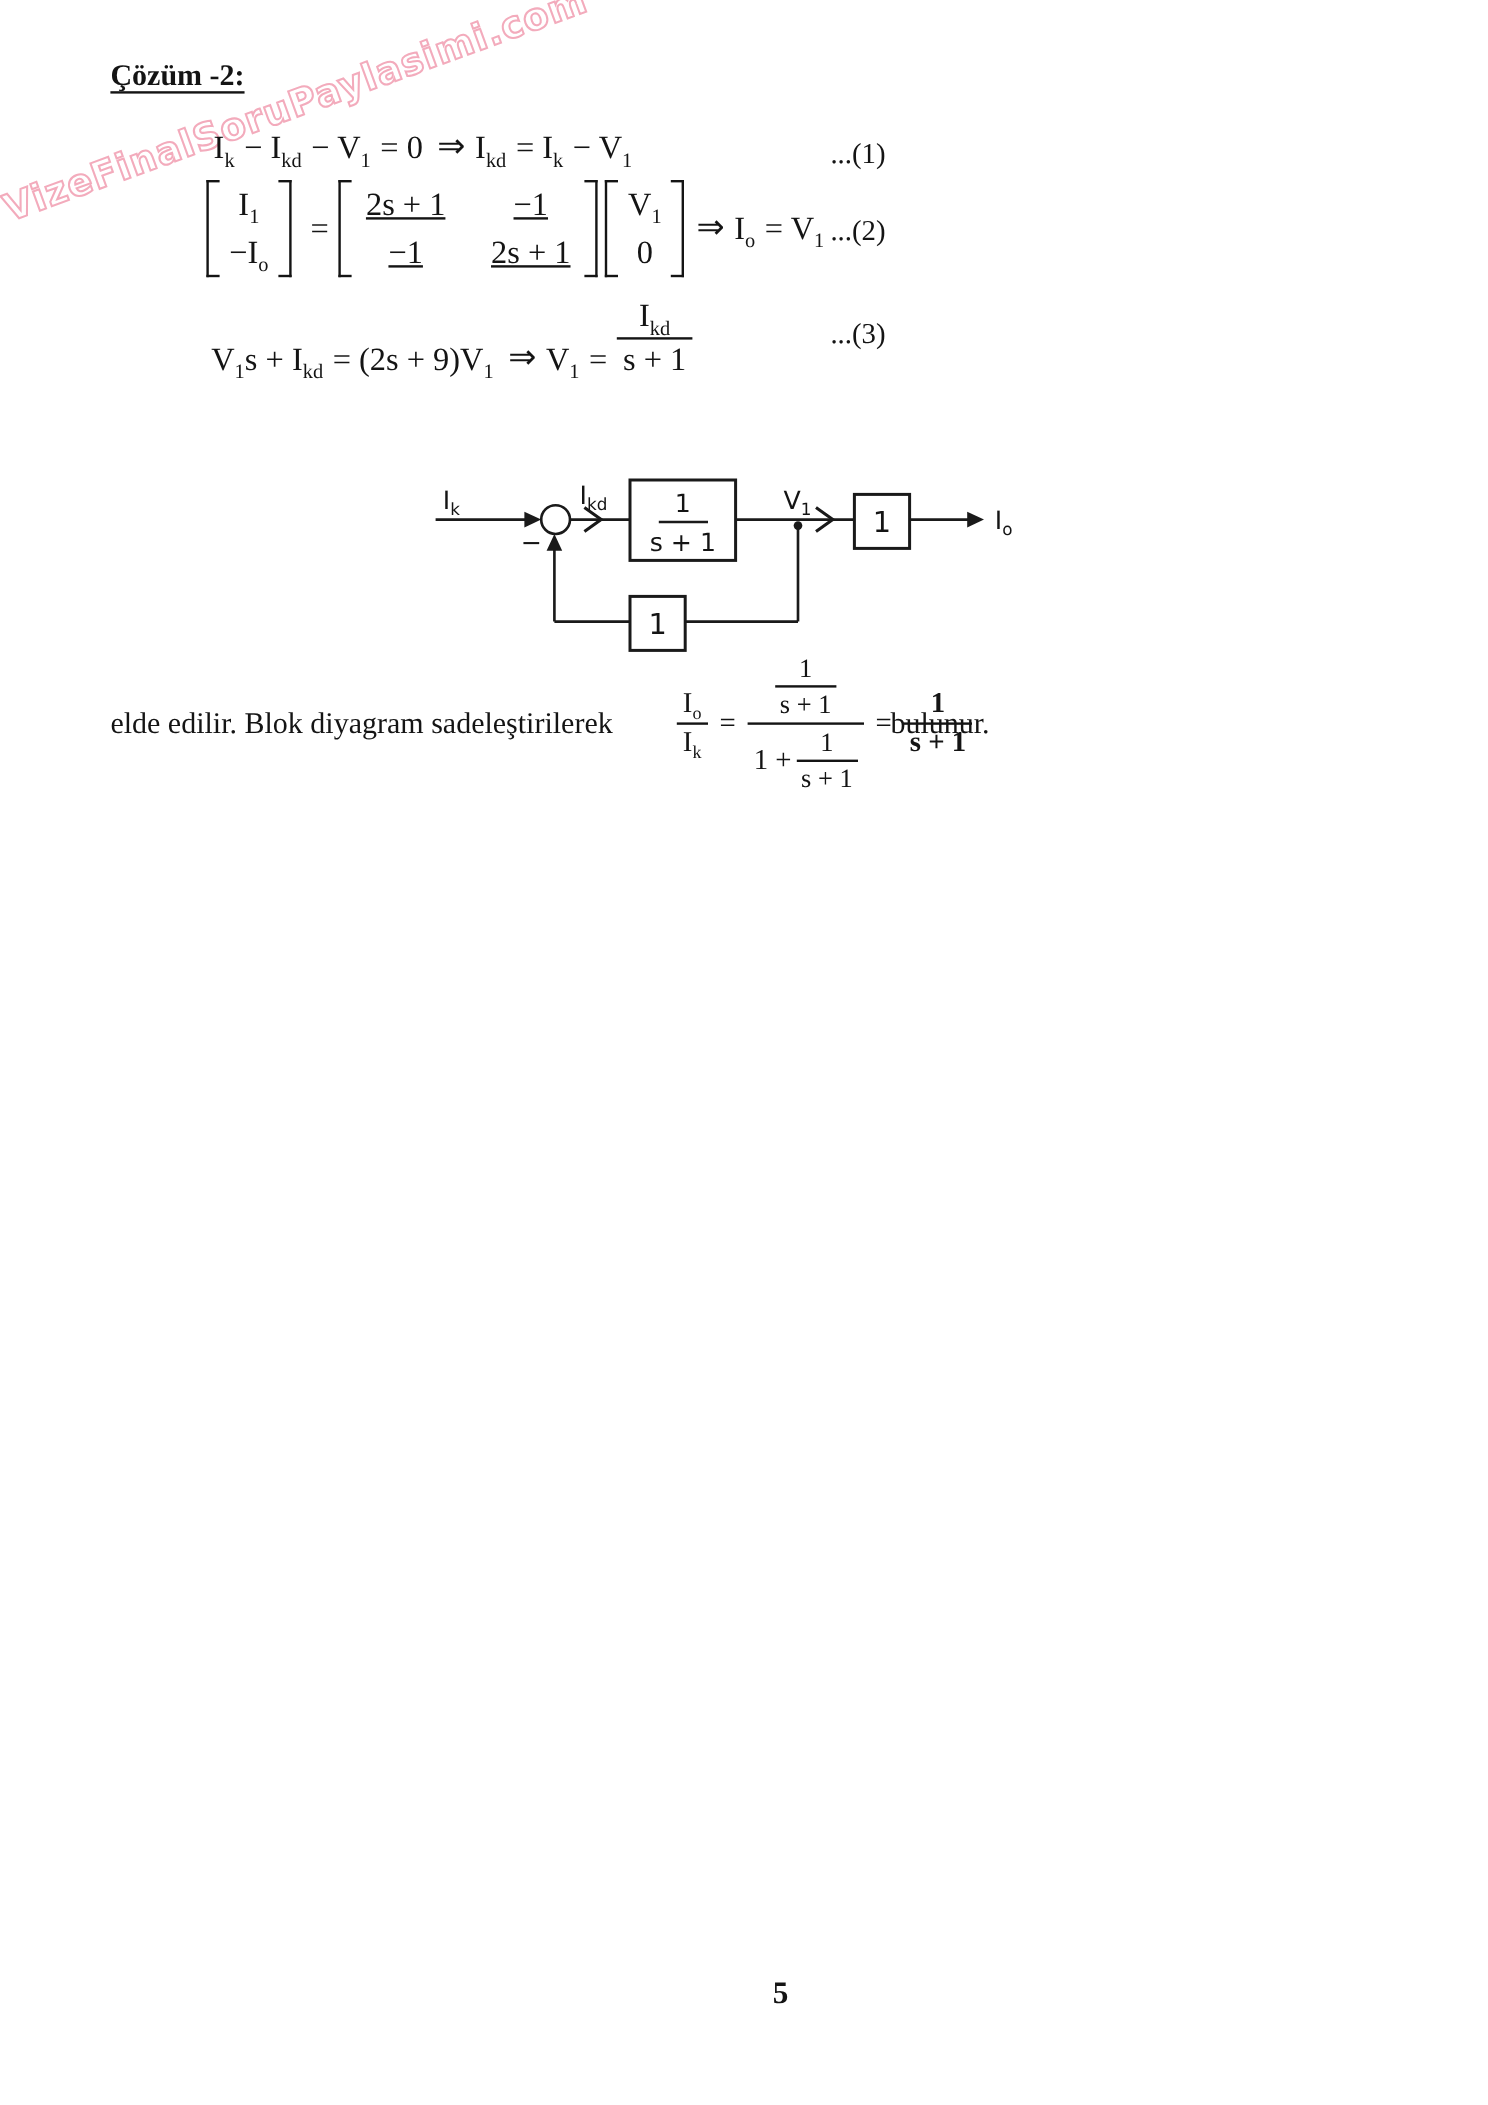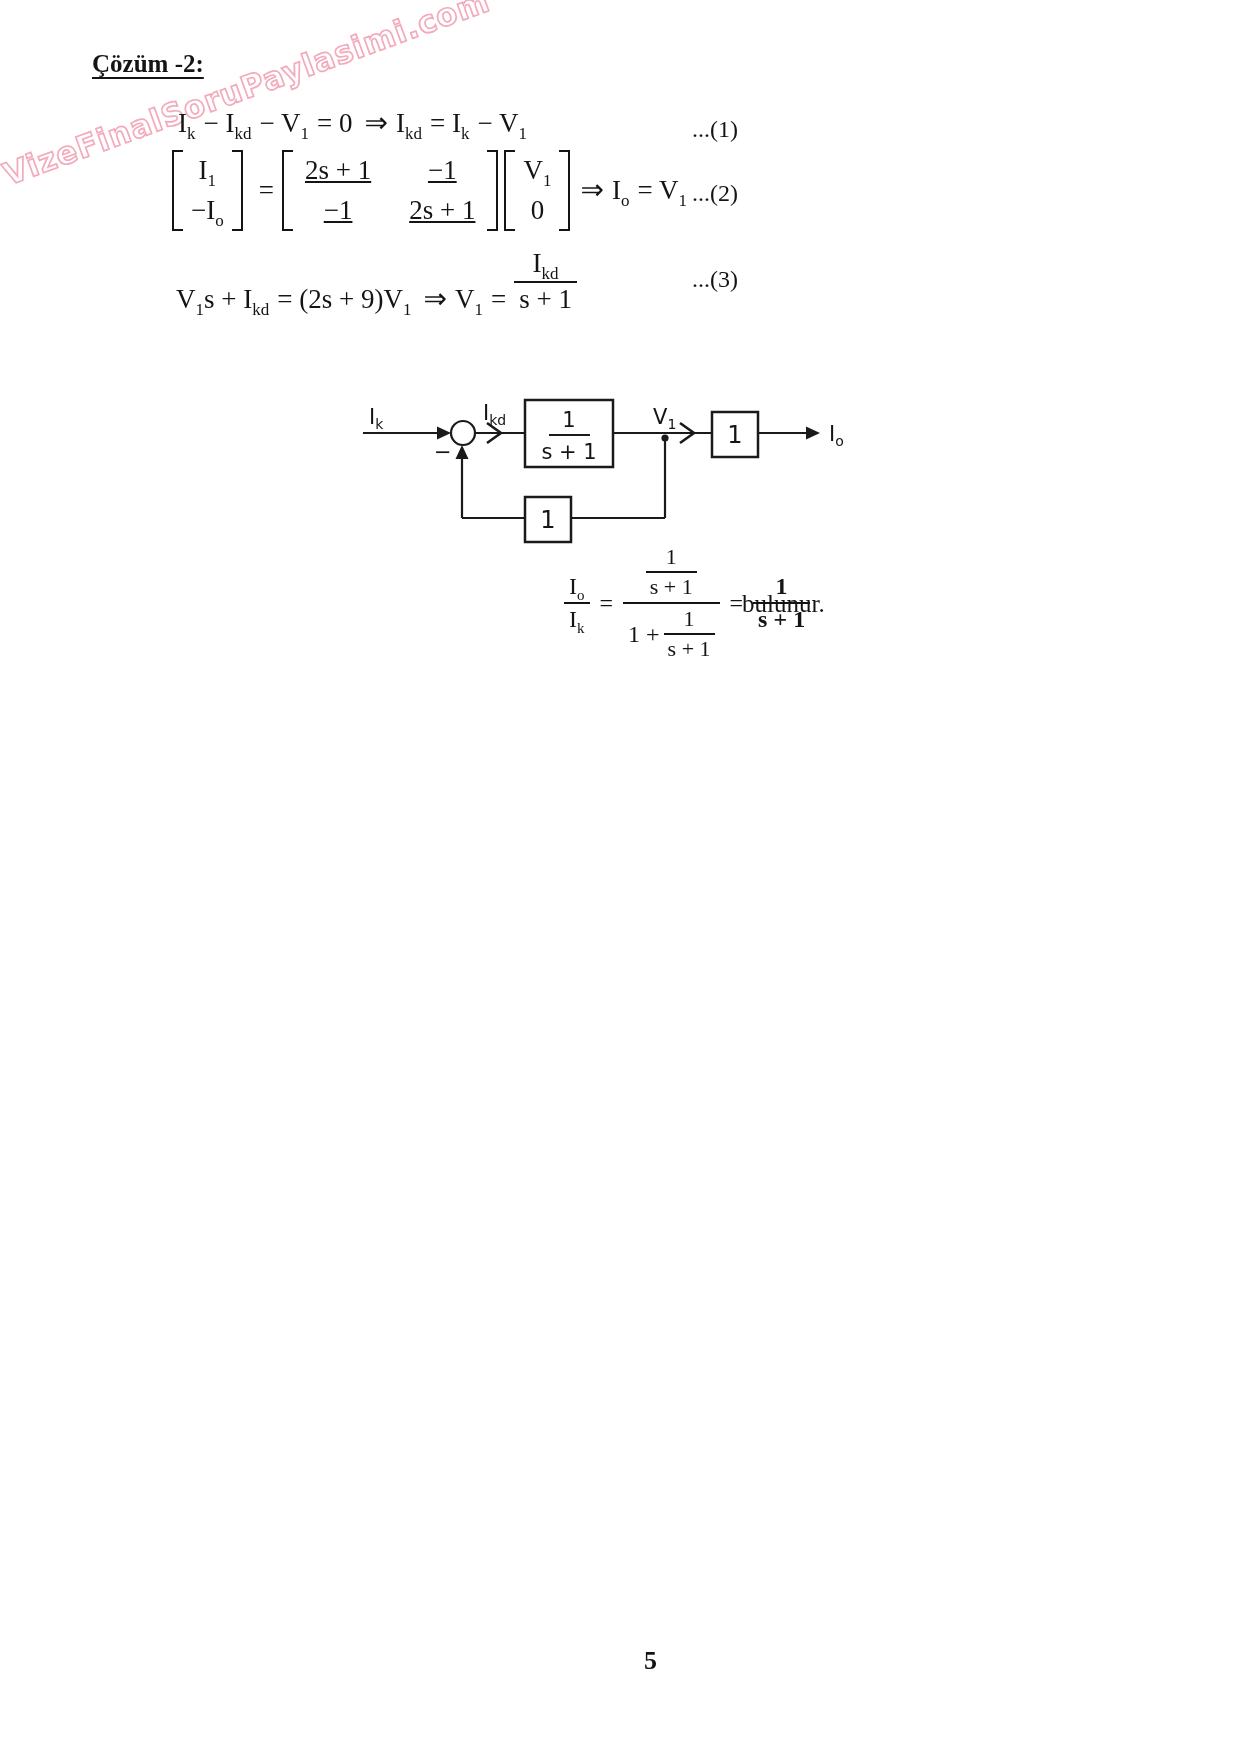--- a/index.html
+++ b/index.html
@@ -172,20 +172,21 @@
 
       <line x1="342" y1="86" x2="342" y2="166" stroke="#1a1a1a" stroke-width="2.2"></line>
       <line x1="342" y1="166" x2="248" y2="166" stroke="#1a1a1a" stroke-width="2.2"></line>
       <rect x="202" y="145" width="46" height="45" fill="none" stroke="#1a1a1a" stroke-width="2.5"></rect>
       <text class="dblock" x="225" y="176" text-anchor="middle">1</text>
       <line x1="202" y1="166" x2="139" y2="166" stroke="#1a1a1a" stroke-width="2.2"></line>
       <line x1="139" y1="166" x2="139" y2="99" stroke="#1a1a1a" stroke-width="2.2"></line>
       <polygon points="139,93 132.5,107 145.5,107" fill="#1a1a1a"></polygon>
     </svg>
 
+    <div class="para lead">elde edilir. Blok diyagram sadeleştirilerek</div>
 
     <div class="finalexp">
       <span class="frac">
         <span class="num"><span>I</span><sub>o</sub></span>
         <span class="den"><span>I</span><sub>k</sub></span>
       </span>
       <span class="t eqsign">=</span>
       <span class="frac">
         <span class="num">
           <span class="frac inner">

